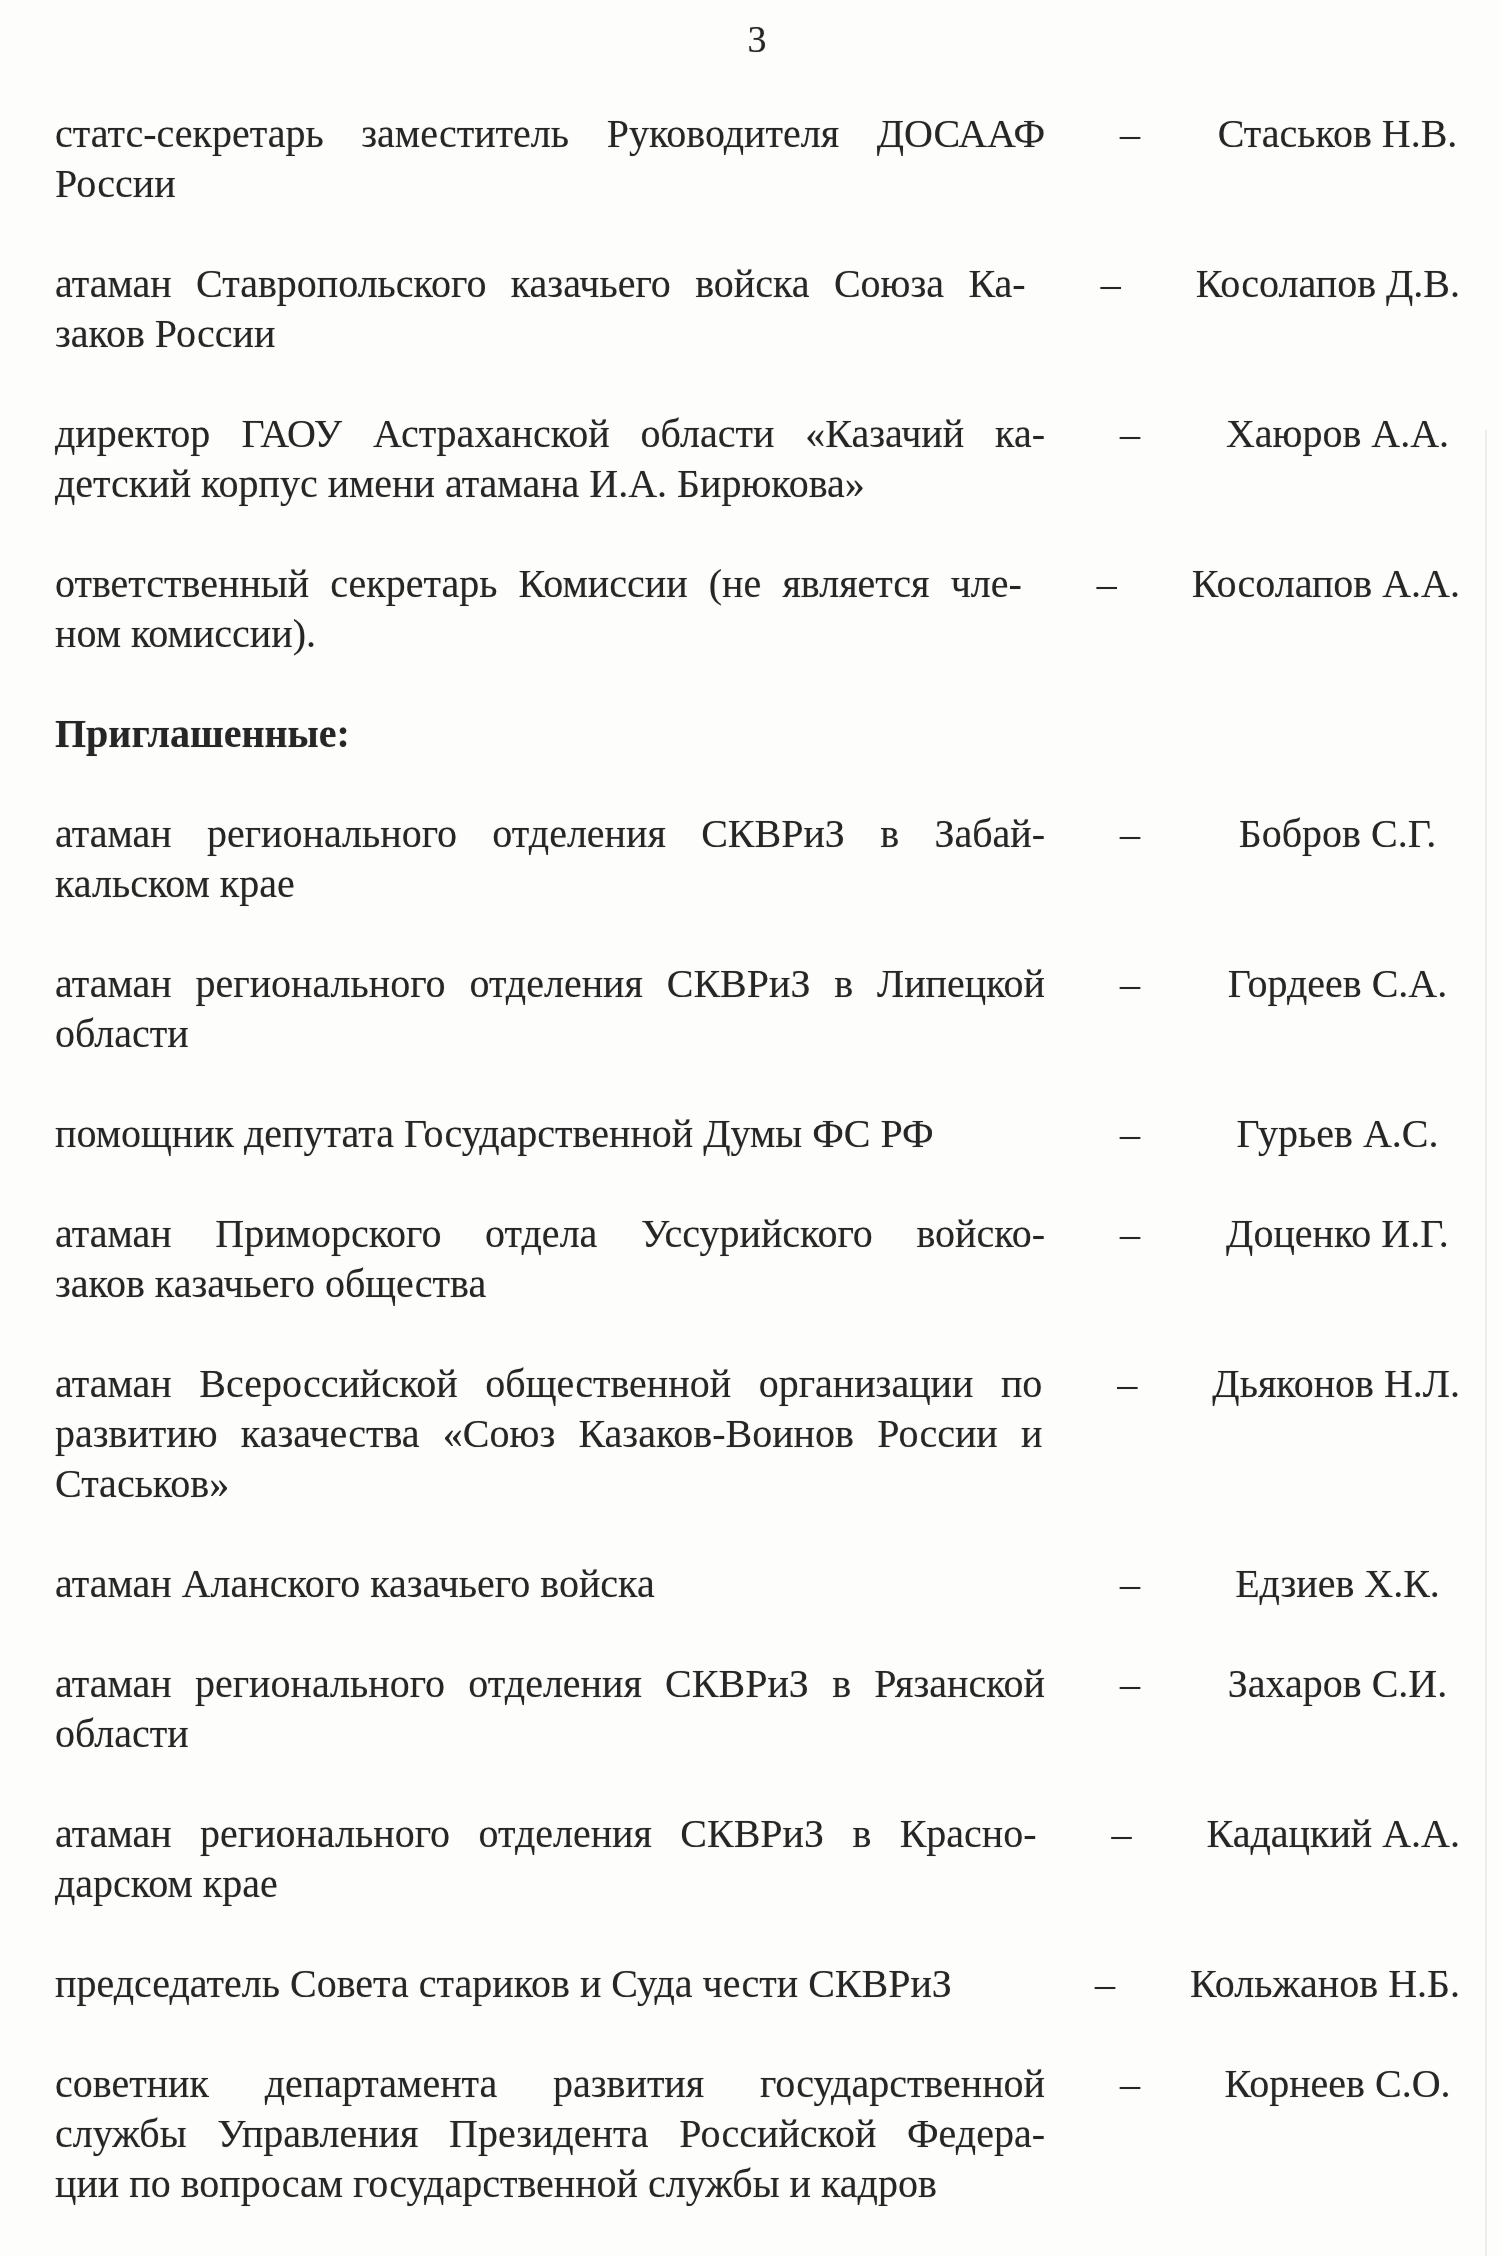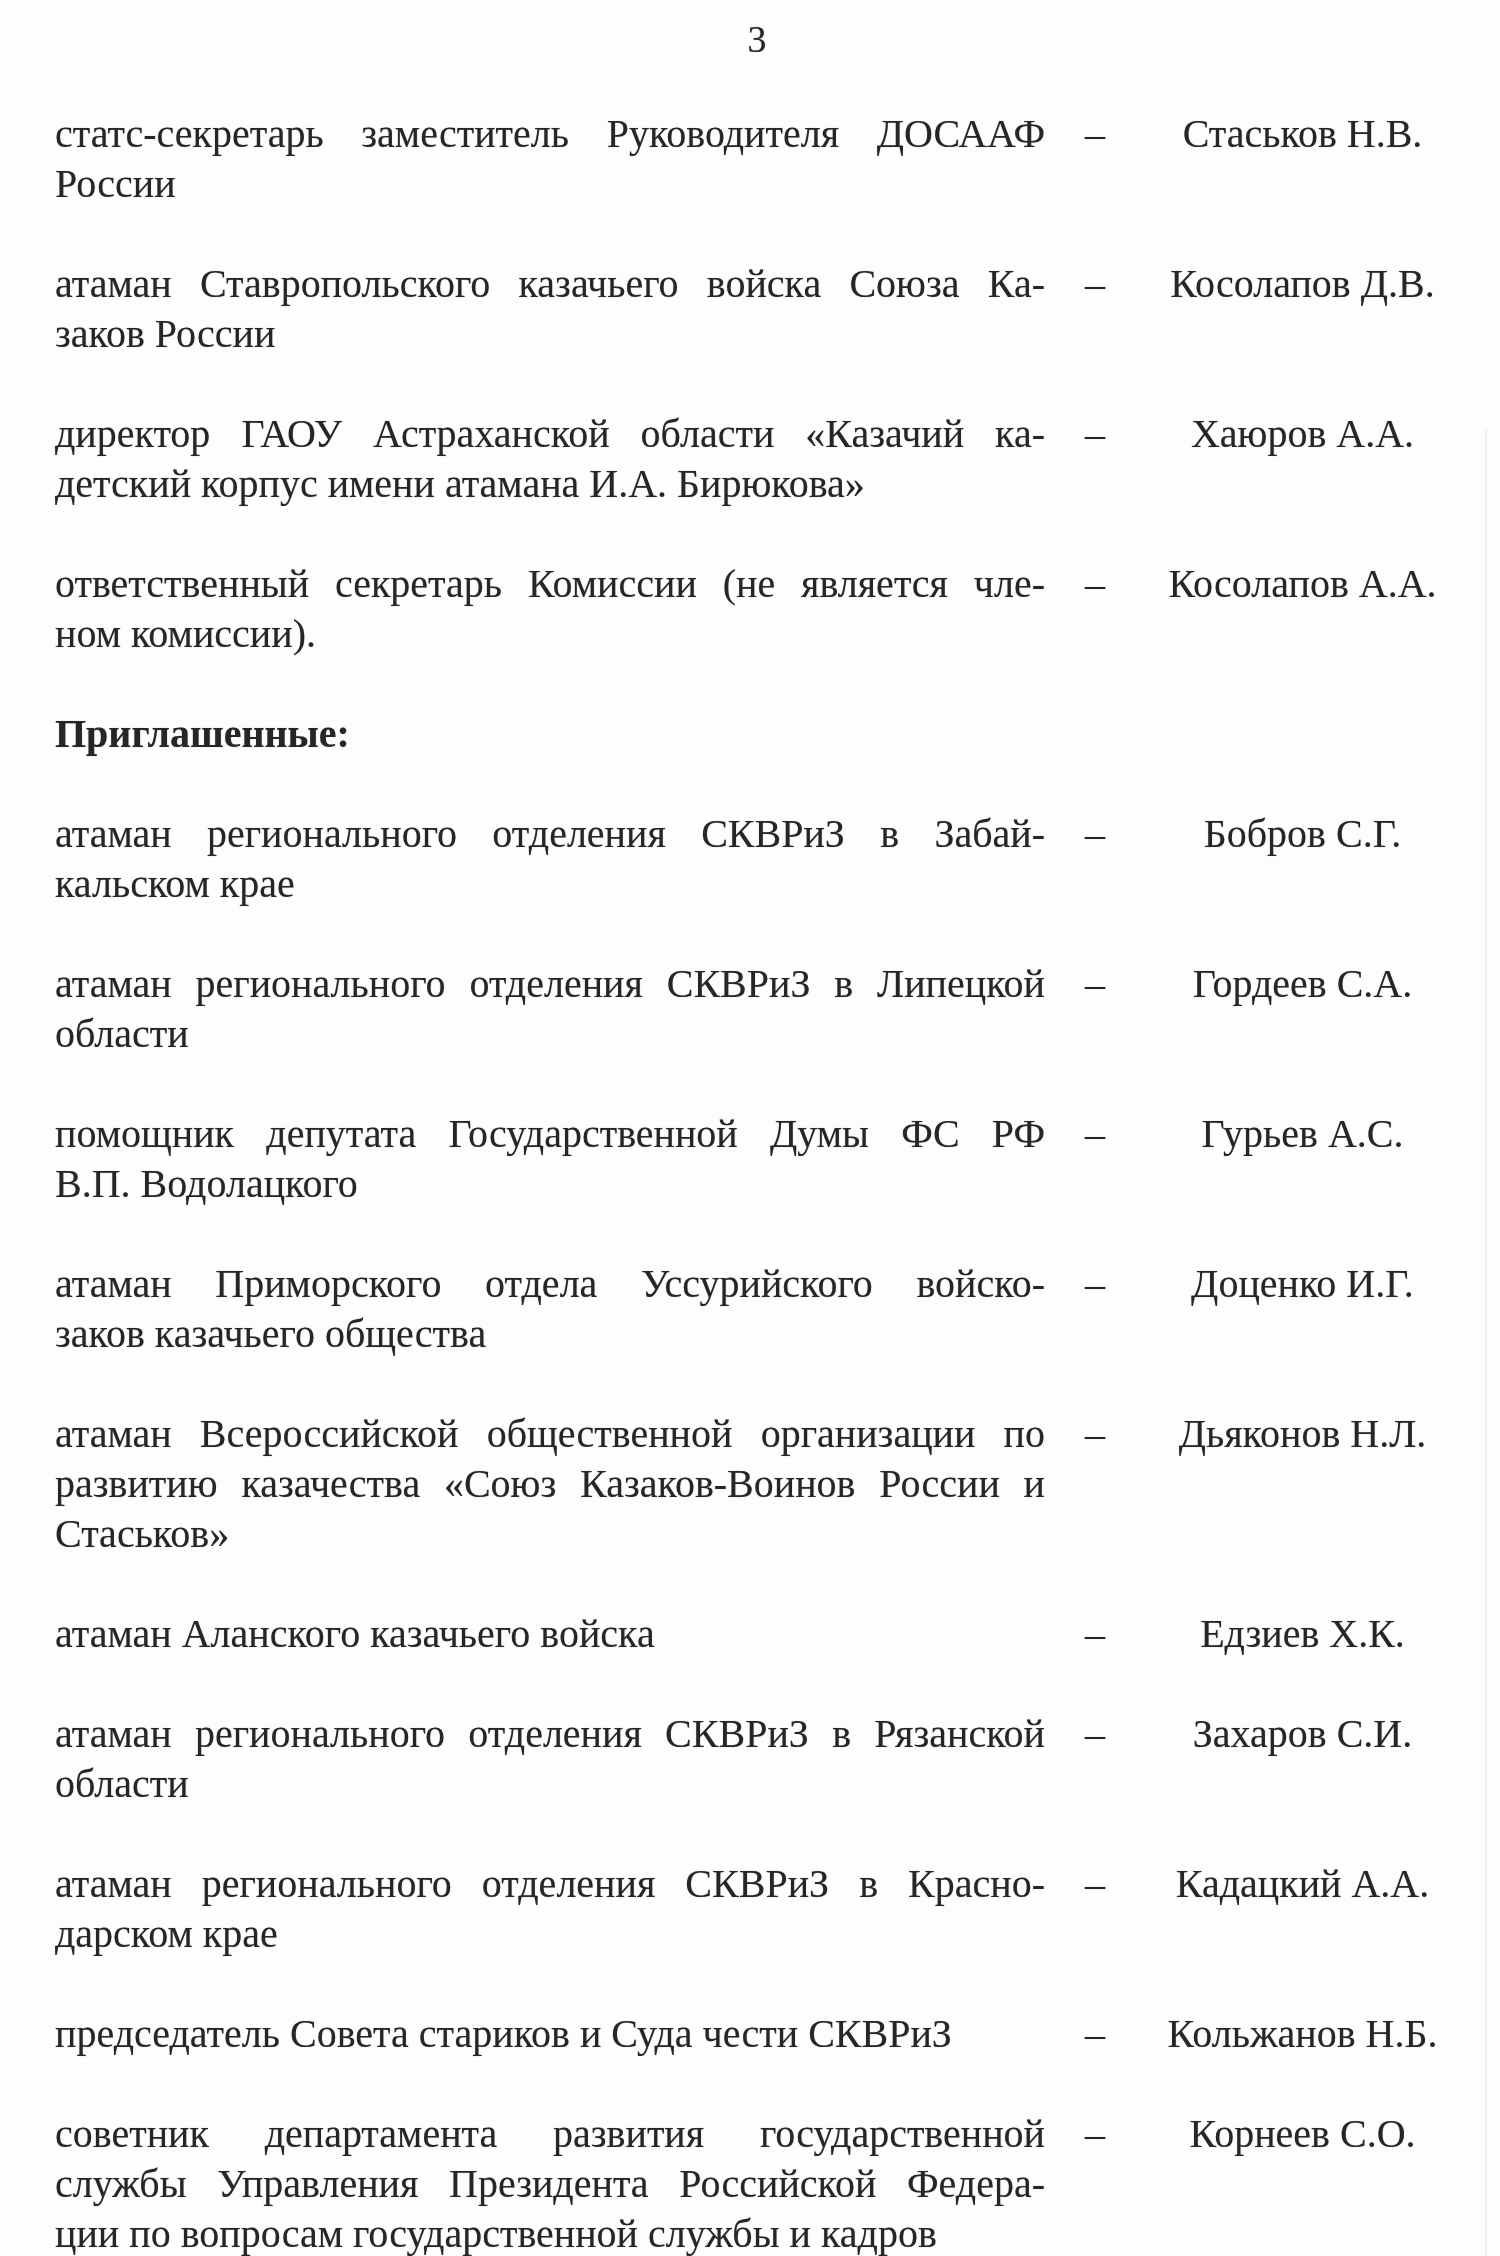--- a/index.html
+++ b/index.html
@@ -20,20 +20,21 @@
   }
   .page-number {
     text-align: center;
     font-size: 38px;
     letter-spacing: 1px;
   }
   .entry {
     display: flex;
     align-items: flex-start;
     margin-top: 50px;
+    gap: 35px;
   }
   .entry.first { margin-top: 45px; }
   .pos { width: 990px; }
   .pos .line {
     text-align: justify;
     text-align-last: justify;
     text-justify: inter-word;
   }
   .pos .line:last-child { text-align-last: left; }
   .sep {
@@ -114,21 +115,20 @@
       <div class="line">атаман регионального отделения СКВРиЗ в Липецкой</div>
       <div class="line">области</div>
     </div>
     <div class="sep">–</div>
     <div class="name">Гордеев С.А.</div>
   </div>
 
   <div class="entry">
     <div class="pos">
       <div class="line">помощник депутата Государственной Думы ФС РФ</div>
-      <div class="line">В.П. Водолацкого</div>
     </div>
     <div class="sep">–</div>
     <div class="name">Гурьев А.С.</div>
   </div>
 
   <div class="entry">
     <div class="pos">
       <div class="line">атаман Приморского отдела Уссурийского войско-</div>
       <div class="line">заков казачьего общества</div>
     </div>

